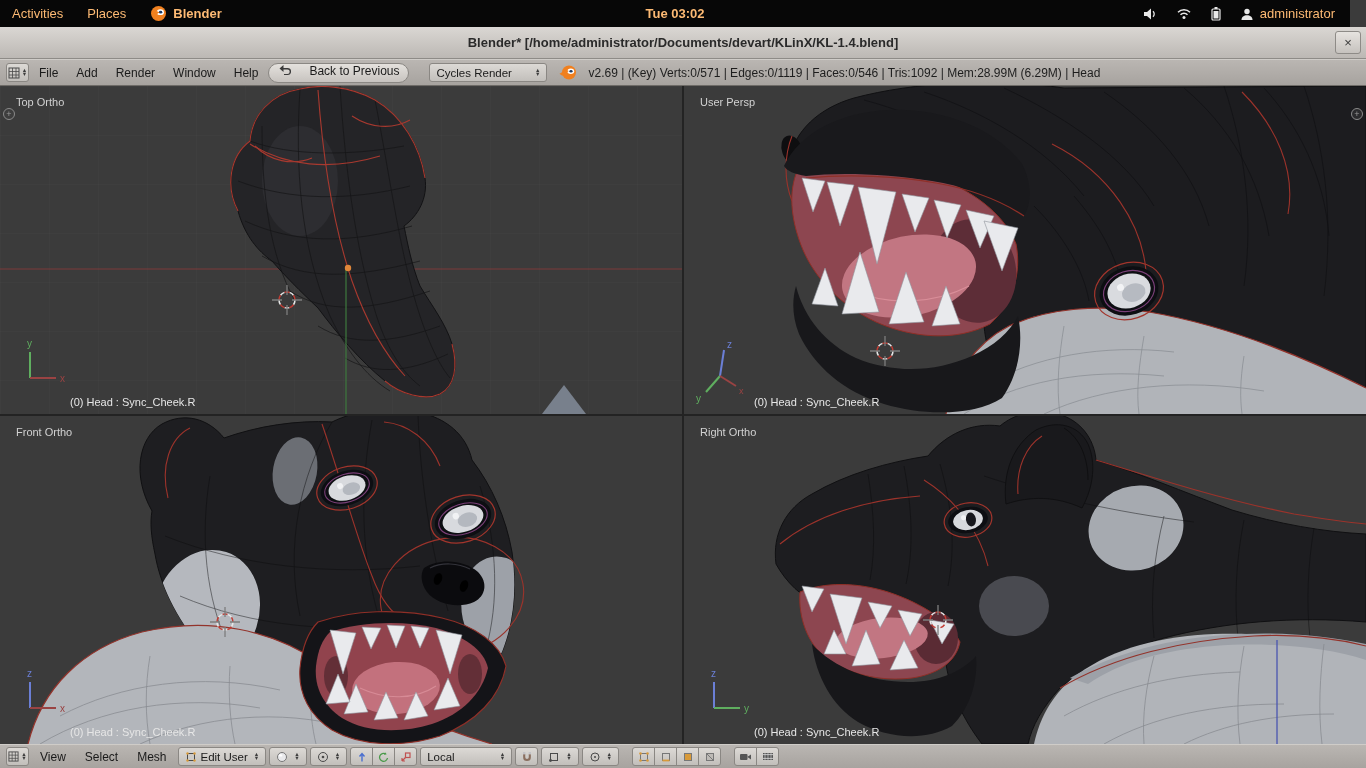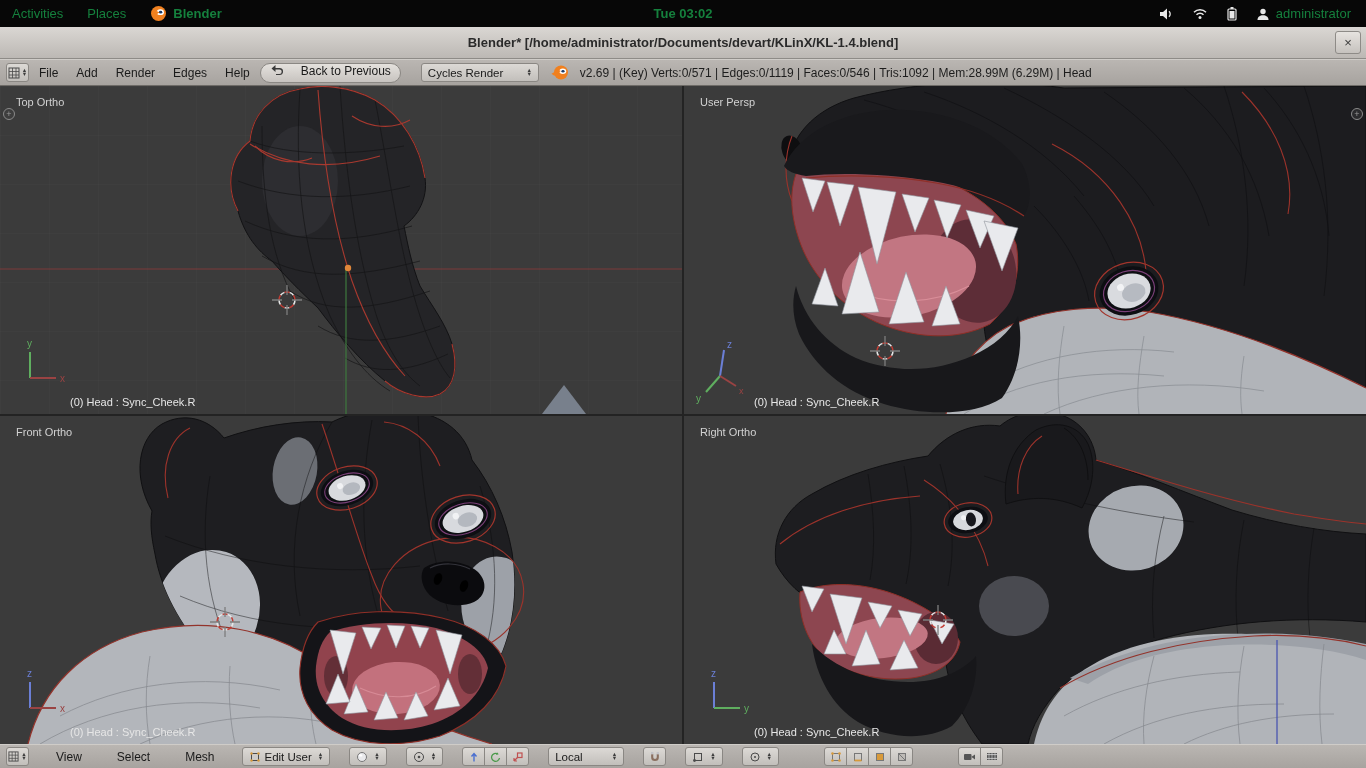--- a/index.html
+++ b/index.html
@@ -1,43 +1,43 @@
 <!DOCTYPE html>
 <html><head>
 <meta charset="utf-8">
 <style>
   *{margin:0;padding:0;box-sizing:border-box}
   html,body{width:1366px;height:768px;overflow:hidden;background:#3b3b3b;
     font-family:"Liberation Sans",sans-serif;-webkit-font-smoothing:antialiased}
   .screen{position:relative;width:1366px;height:768px}
 
   
-  .gnome-bar{position:absolute;top:0;left:0;right:0;height:27px;background:#070707;
-    color:#15803d;display:flex;align-items:center;font-size:13px;z-index:30}
+  .gnome-bar{position:absolute;top:0;left:0;right:16px;height:27px;background:#070707;
+    color:#fdba74;display:flex;align-items:center;font-size:13px;z-index:30}
   .gnome-item{padding:0 12px;height:100%;display:flex;align-items:center;gap:6px;cursor:default}
   .gnome-center{position:absolute;left:50%;transform:translateX(-50%);font-weight:bold}
   .gnome-right{margin-left:auto;display:flex;align-items:center;gap:4px;padding-right:8px}
   .gnome-right .gnome-item{padding:0 7px}
   .app-name{font-weight:bold}
 
   
   .titlebar{position:absolute;top:27px;left:0;right:0;height:32px;
     background:linear-gradient(#dad7d3,#bcb8b4);border-bottom:1px solid #8e8b87;
     display:flex;align-items:center;justify-content:center;z-index:29}
   .titlebar .title{font-size:13px;font-weight:bold;color:#2a2a2a}
   .close-btn{position:absolute;right:5px;top:4px;width:26px;height:23px;border-radius:3px;
     background:linear-gradient(#e6e3df,#c6c2be);border:1px solid #8e8b87;color:#3a3a3a;
     font-size:13px;display:flex;align-items:center;justify-content:center;cursor:default}
 
   
   .bbar{position:absolute;left:0;right:0;background:linear-gradient(#bab6b2,#a7a39f);
     border-top:1px solid #cfccc8;border-bottom:1px solid #6e6b67;color:#1a1a1a;
     display:flex;align-items:center;z-index:28}
   .infobar{top:59px;height:27px;font-size:12px;padding:4px 6px;gap:2px}
-  .footer-bar{top:744px;height:24px;font-size:12px;padding:0 6px;gap:19px;border-bottom:none}
+  .footer-bar{top:744px;height:24px;font-size:12px;padding:0 6px;gap:3px;border-bottom:none}
   .menu-label{padding:0 8px;cursor:default}
   .bbtn{height:20px;display:inline-flex;align-items:flex-start;gap:18px;padding:0 9px;
     background:linear-gradient(#e4e1dd,#c7c3bf);border:1px solid #8a8783;border-radius:10px;
     font-size:12px;color:#1a1a1a;white-space:nowrap}
   .dd-btn{height:19px;display:inline-flex;align-items:center;gap:4px;padding:0 6px;
     background:linear-gradient(#dcd9d5,#c2bfbb);border:1px solid #8a8783;border-radius:3px;
     font-size:11.5px;color:#1a1a1a;white-space:nowrap}
   .icon-btn{width:23px;height:19px;display:inline-flex;align-items:center;justify-content:center;
     background:linear-gradient(#dcd9d5,#c2bfbb);border:1px solid #8a8783;border-radius:3px}
   .btn-group{display:inline-flex}
@@ -138,21 +138,21 @@
         <path d="M1 4.5h10M1 8h10M4.5 1v10M8 1v10" stroke="#4a4a4a" stroke-width=".8"></path>
       </svg>
       <span class="updown">
           <span>▲</span>
           <span>▼</span>
         </span>
     </div>
     <span class="menu-label">File</span>
     <span class="menu-label">Add</span>
     <span class="menu-label">Render</span>
-    <span class="menu-label">Edges</span>
+    <span class="menu-label">Window</span>
     <span class="menu-label">Help</span>
     <div class="bbtn">
       <svg class="mi" width="13" height="11" viewBox="0 0 13 11">
         <path d="M5.5 1 1.5 4.5 5.5 8V5.5h4a2.2 2.2 0 0 1 0 4.4H6v1h3.7A3.4 3.4 0 0 0 9.5 4h-4z" fill="#3a3a3a"></path>
       </svg>
       <span>Back to Previous</span>
     </div>
     <span class="sep"></span>
       <span class="sep"></span>
     <div class="dd-btn" style="width:118px">
@@ -567,21 +567,21 @@
           <path d="M7 1.2l1.7 2-2.6.7z" fill="#4a9a4a"></path>
         </svg>
       </div>
       <div class="icon-btn">
         <svg class="mi" width="12" height="12" viewBox="0 0 12 12">
           <rect x="5.5" y="2" width="4.5" height="4.5" fill="none" stroke="#c05050" stroke-width="1.2"></rect>
           <path d="M2 10l4-4M2 10h3M2 10V7" stroke="#c05050" stroke-width="1.2" fill="none"></path>
         </svg>
       </div>
     </div>
-    <div class="dd-btn" style="width:76px">
+    <div class="dd-btn" style="width:92px">
       <span>Local</span>
       <span class="updown" style="margin-left:auto">
           <span>▲</span>
           <span>▼</span>
         </span>
     </div>
     <div class="icon-btn">
       <svg class="mi" width="12" height="12" viewBox="0 0 12 12">
         <path d="M3.2 3v3.2a2.8 2.8 0 0 0 5.6 0V3" fill="none" stroke="#8a6f5f" stroke-width="2.1"></path>
         <rect x="2" y="1" width="2.4" height="2.4" fill="#c2c2c6"></rect>

